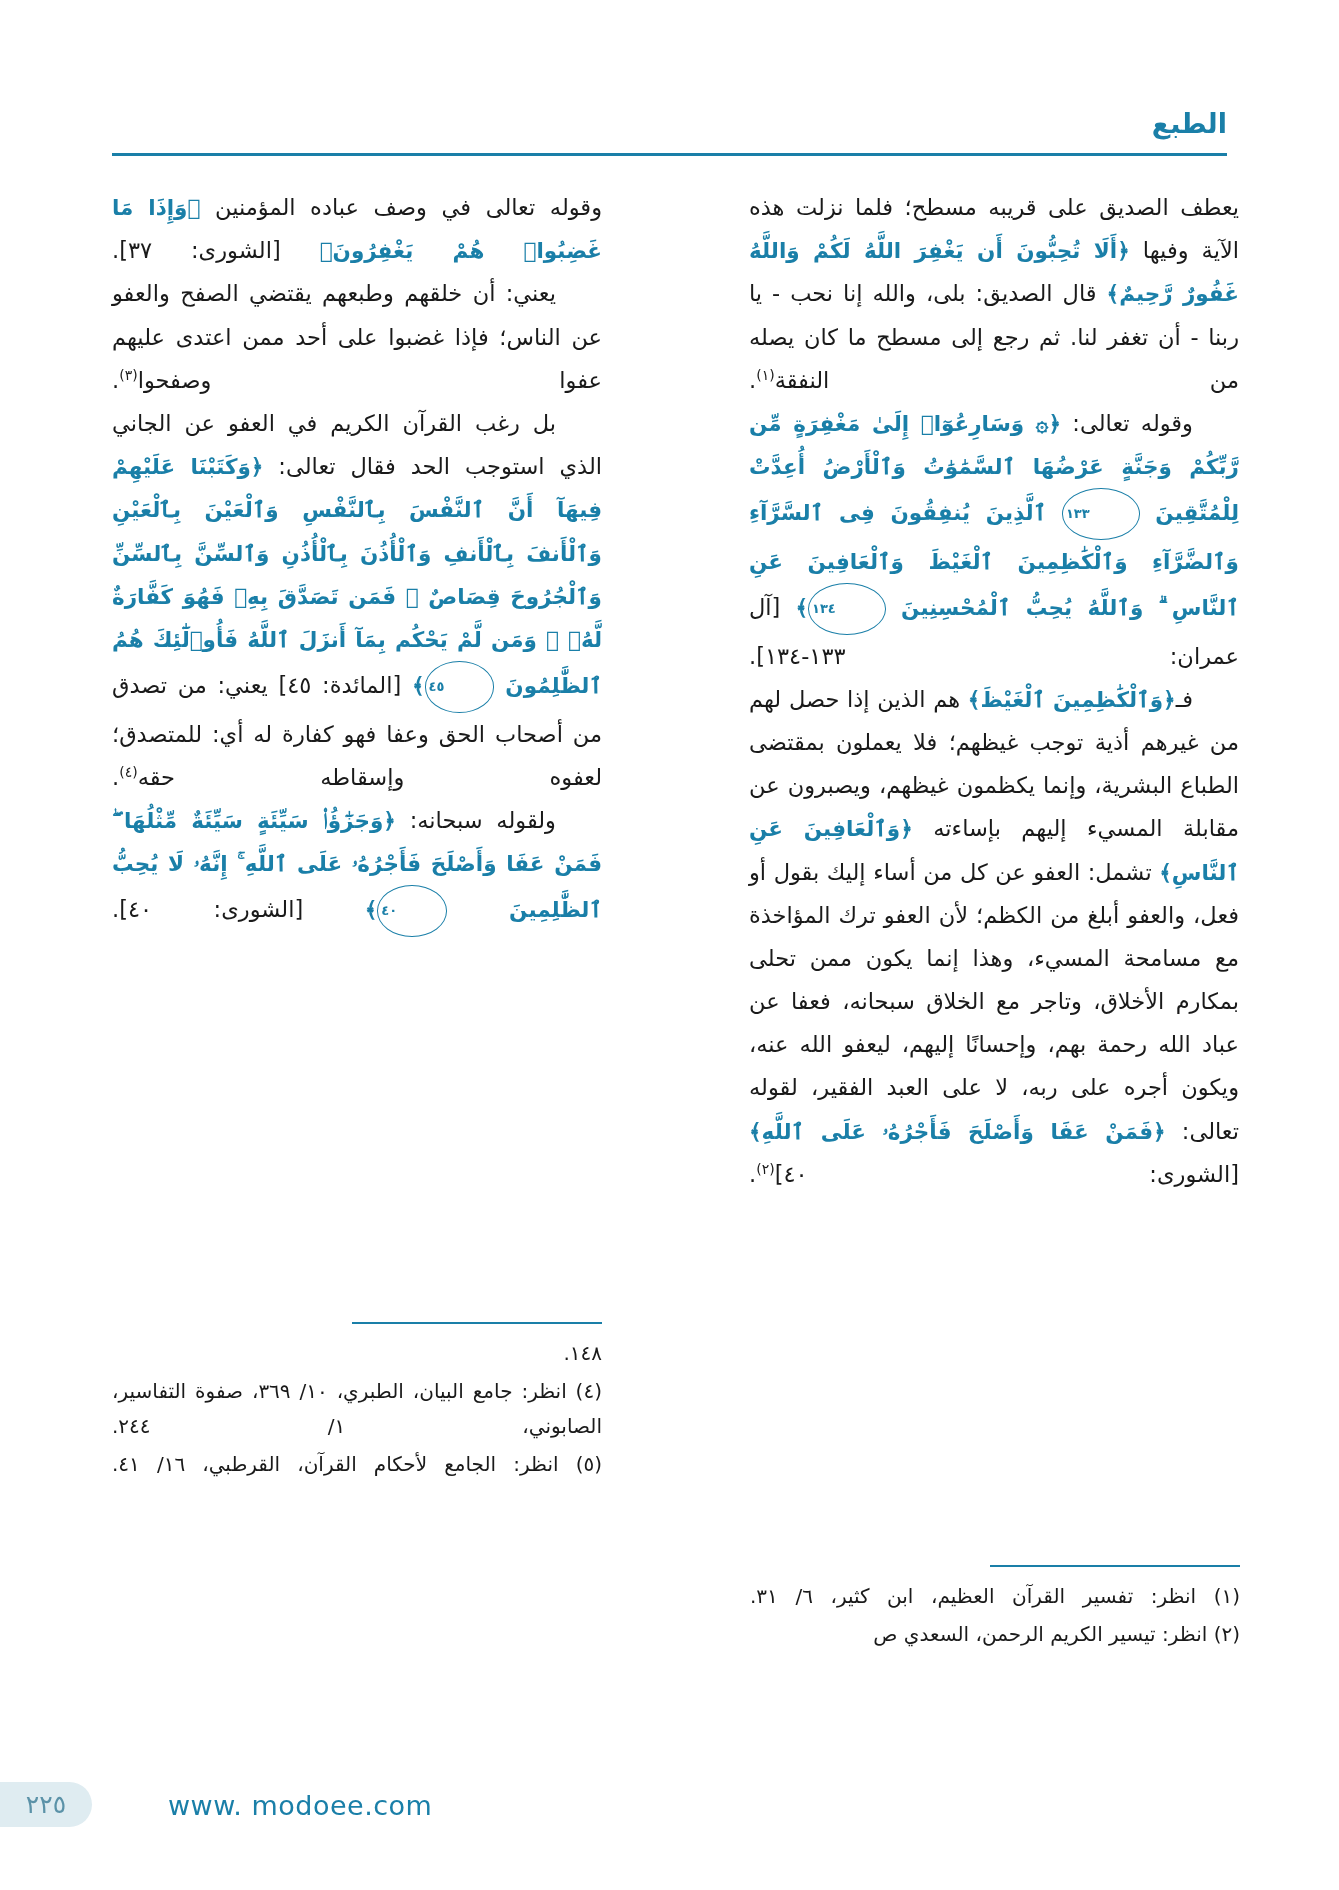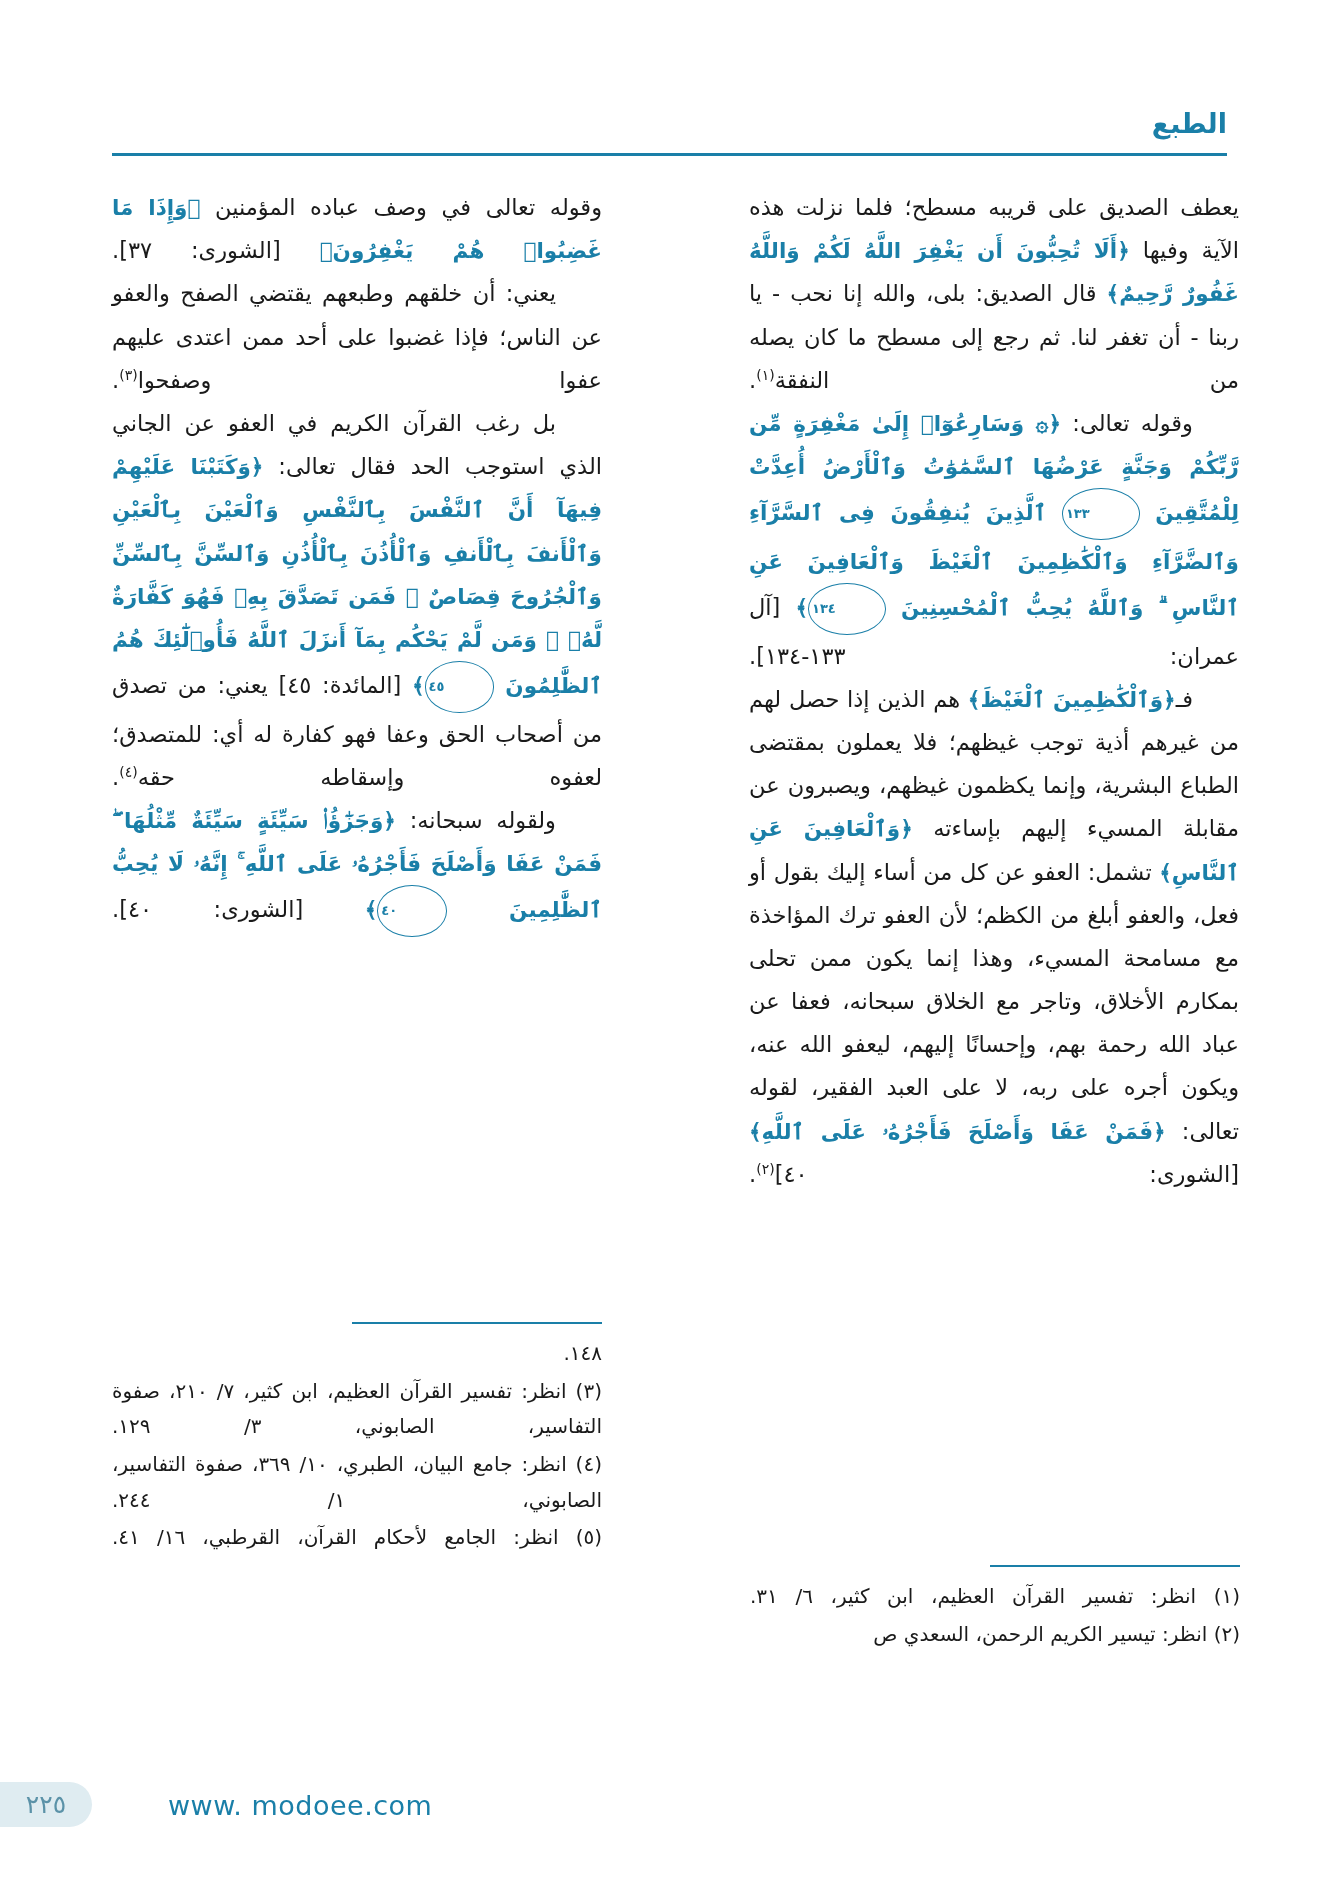--- a/index.html
+++ b/index.html
@@ -173,21 +173,20 @@
 
   <div class="footnotes fn-right">
     <div class="fn-rule"></div>
     <span class="fn-item">(١) انظر: تفسير القرآن العظيم، ابن كثير، ٦/ ٣١.</span>
     <span class="fn-item plain">(٢) انظر: تيسير الكريم الرحمن، السعدي ص</span>
   </div>
 
   <div class="footnotes fn-left">
     <div class="fn-rule"></div>
     <span class="fn-item plain" style="text-align:center;direction:rtl;">١٤٨.</span>
-    <span class="fn-item">(٣) انظر: تفسير القرآن العظيم، ابن كثير، ٧/ ٢١٠، صفوة التفاسير، الصابوني، ٣/ ١٢٩.</span>
     <span class="fn-item">(٤) انظر: جامع البيان، الطبري، ١٠/ ٣٦٩، صفوة التفاسير، الصابوني، ١/ ٢٤٤.</span>
     <span class="fn-item">(٥) انظر: الجامع لأحكام القرآن، القرطبي، ١٦/ ٤١.</span>
   </div>
 
   <div class="footer-bar">
     <div class="page-number-wrap">
       <span>٢٢٥</span>
     </div>
     <div class="site-url">www. modoee.com</div>
   </div>

